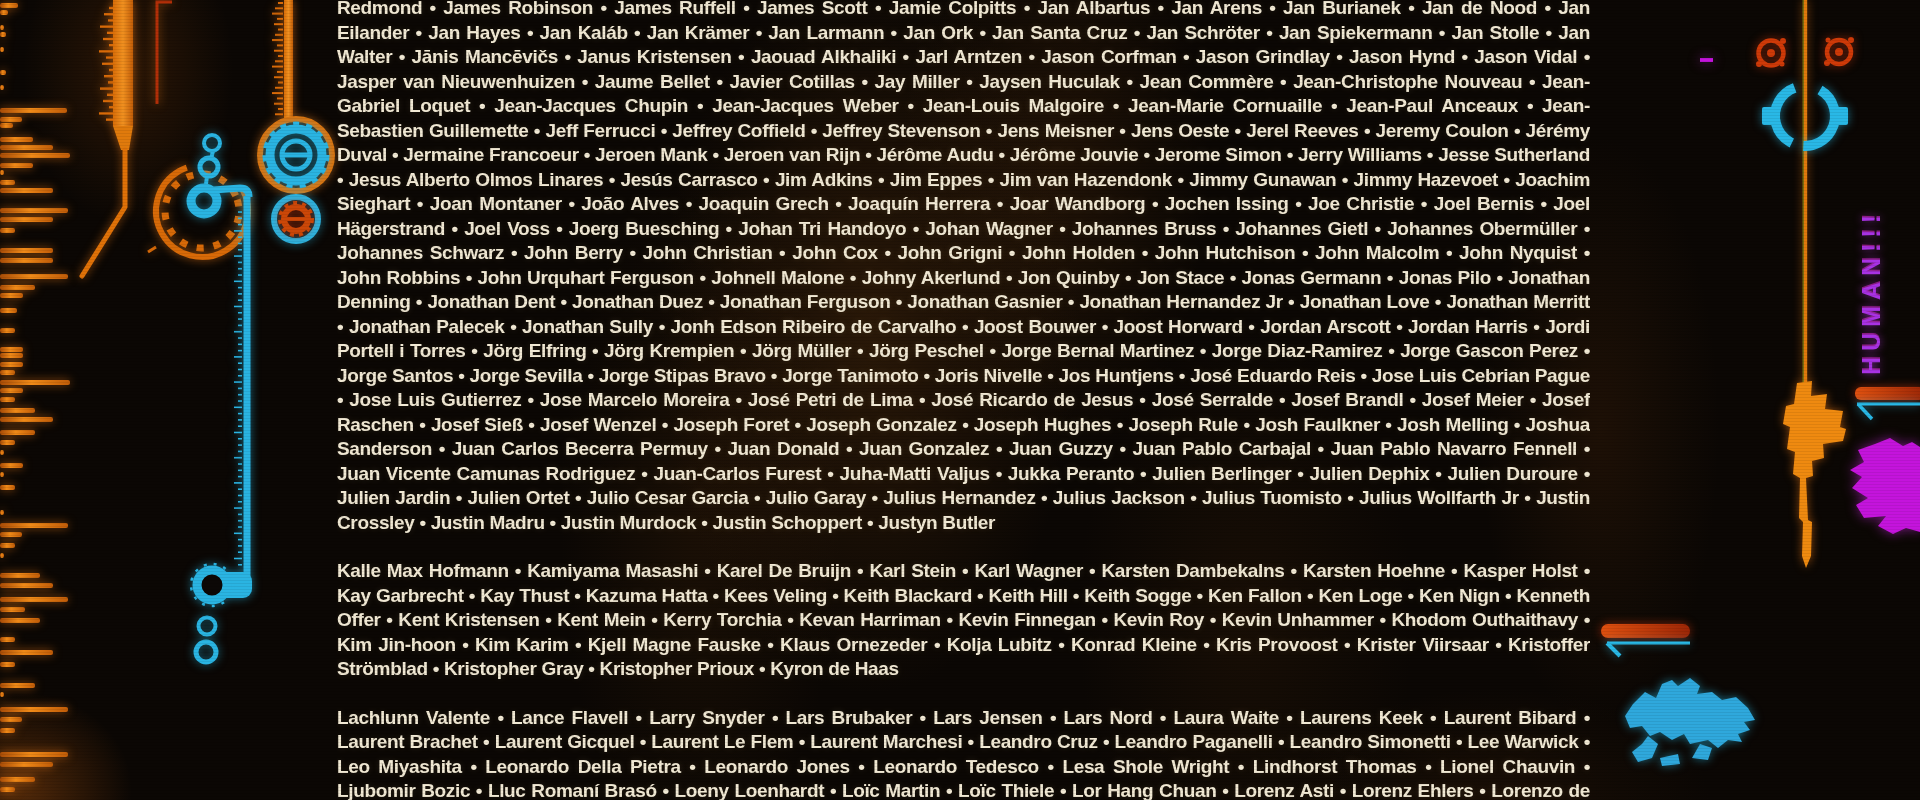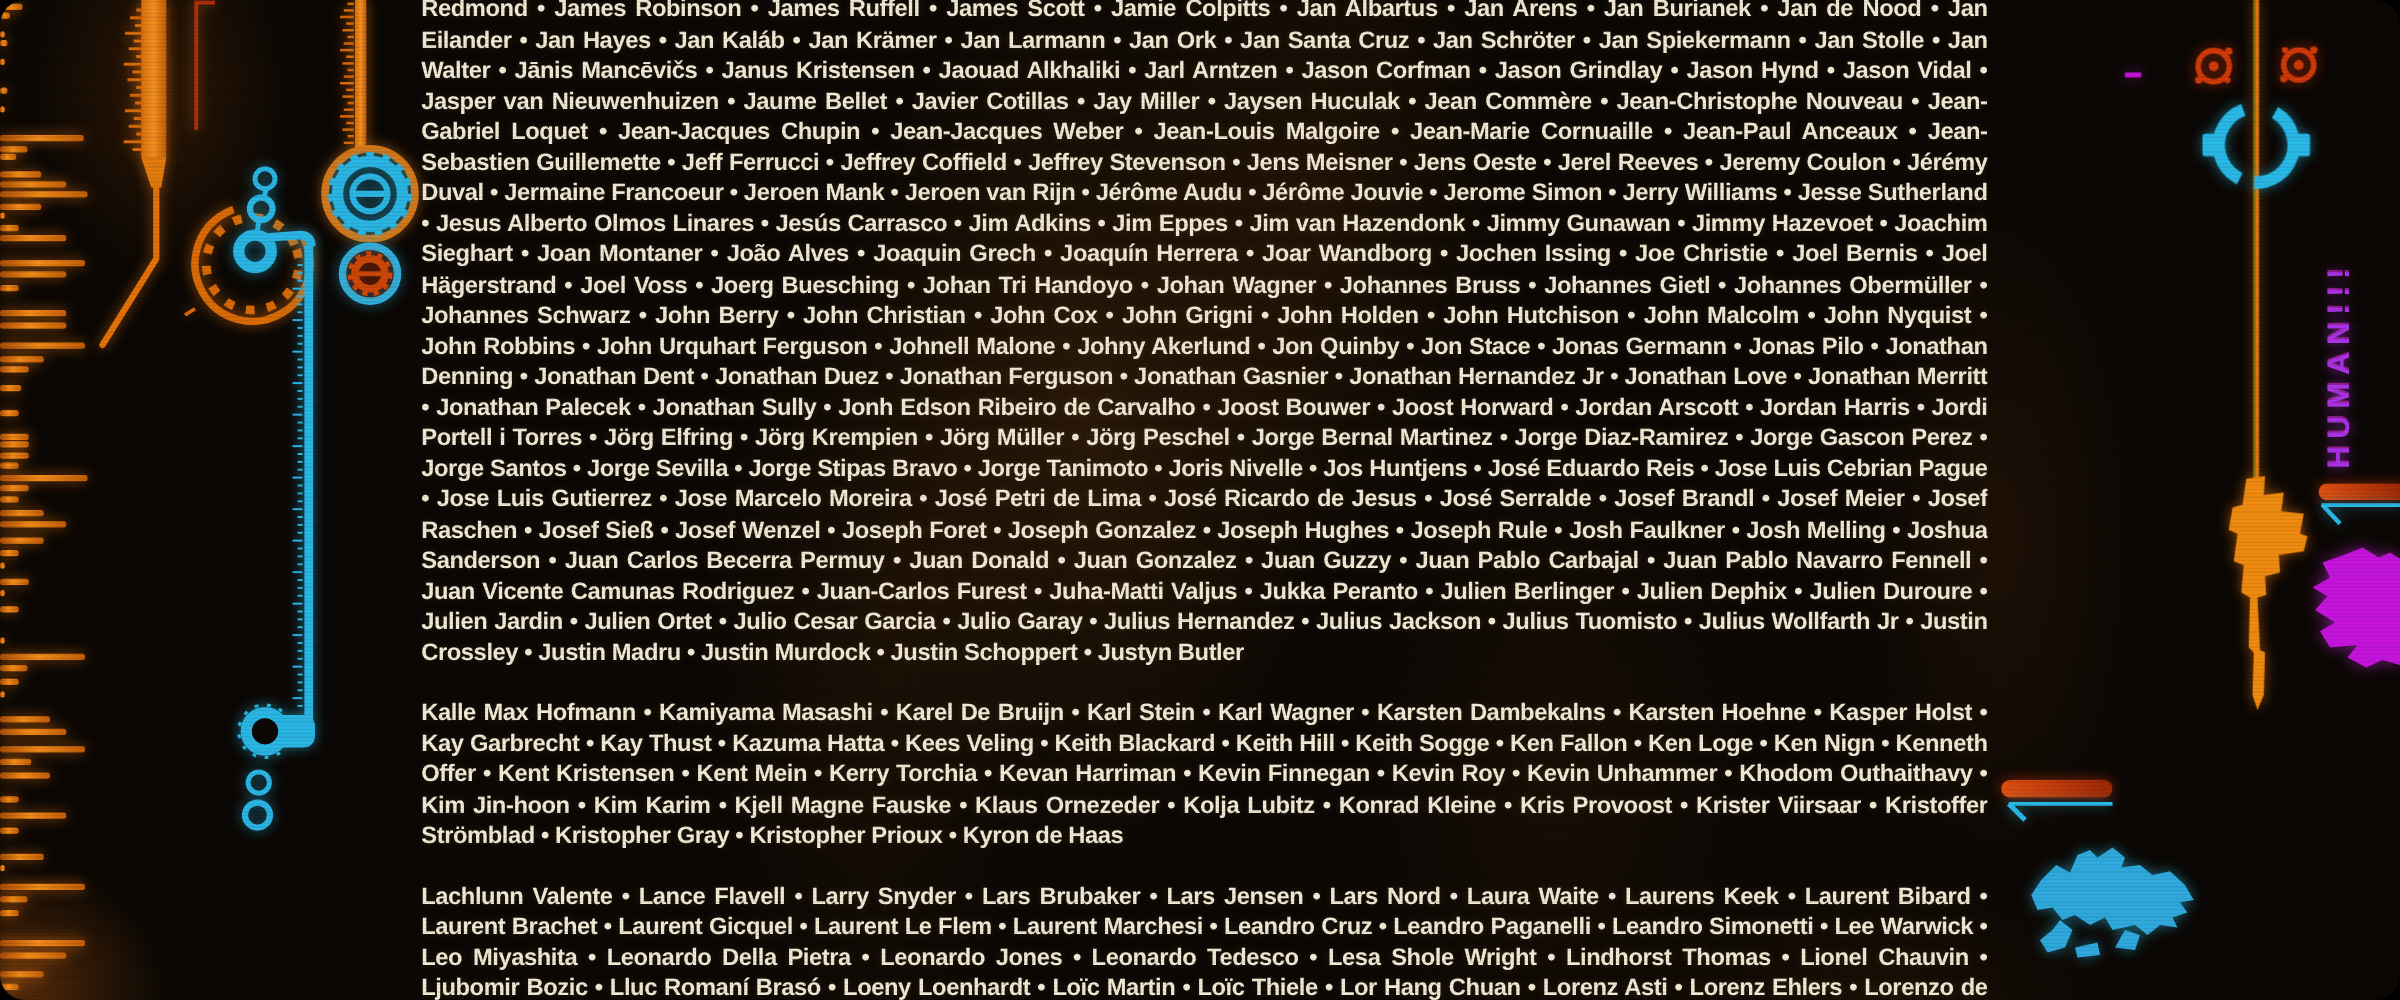--- a/index.html
+++ b/index.html
@@ -1,17 +1,17 @@
 <!DOCTYPE html>
 <html><head>
 <meta charset="utf-8">
 <style>
   html,body{margin:0;padding:0;background:#000;}
   .screen{position:relative;width:1920px;height:800px;overflow:hidden;
-          background:#0b0704;font-family:"Liberation Sans",sans-serif;border-radius:20px;}
+          background:#0b0704;font-family:"Liberation Sans",sans-serif;}
   .bgspots{position:absolute;inset:0;z-index:0;pointer-events:none;background:
     radial-gradient(300px 520px at 870px 330px, rgba(88,50,14,.40), transparent 70%),
     radial-gradient(220px 420px at 1055px 170px, rgba(76,42,12,.33), transparent 70%),
     radial-gradient(200px 500px at 700px 520px, rgba(64,36,10,.30), transparent 70%),
     radial-gradient(240px 420px at 1245px 620px, rgba(58,32,9,.28), transparent 70%),
     radial-gradient(160px 140px at 20px 790px, rgba(215,105,18,.35), transparent 70%),
     radial-gradient(150px 220px at 128px 70px, rgba(180,88,14,.20), transparent 70%),
     radial-gradient(170px 420px at 1600px 430px, rgba(96,50,14,.22), transparent 70%),
     radial-gradient(300px 160px at 1500px 800px, rgba(70,36,10,.25), transparent 70%);}
   svg.decor{position:absolute;left:0;top:0;z-index:1;pointer-events:none;}

